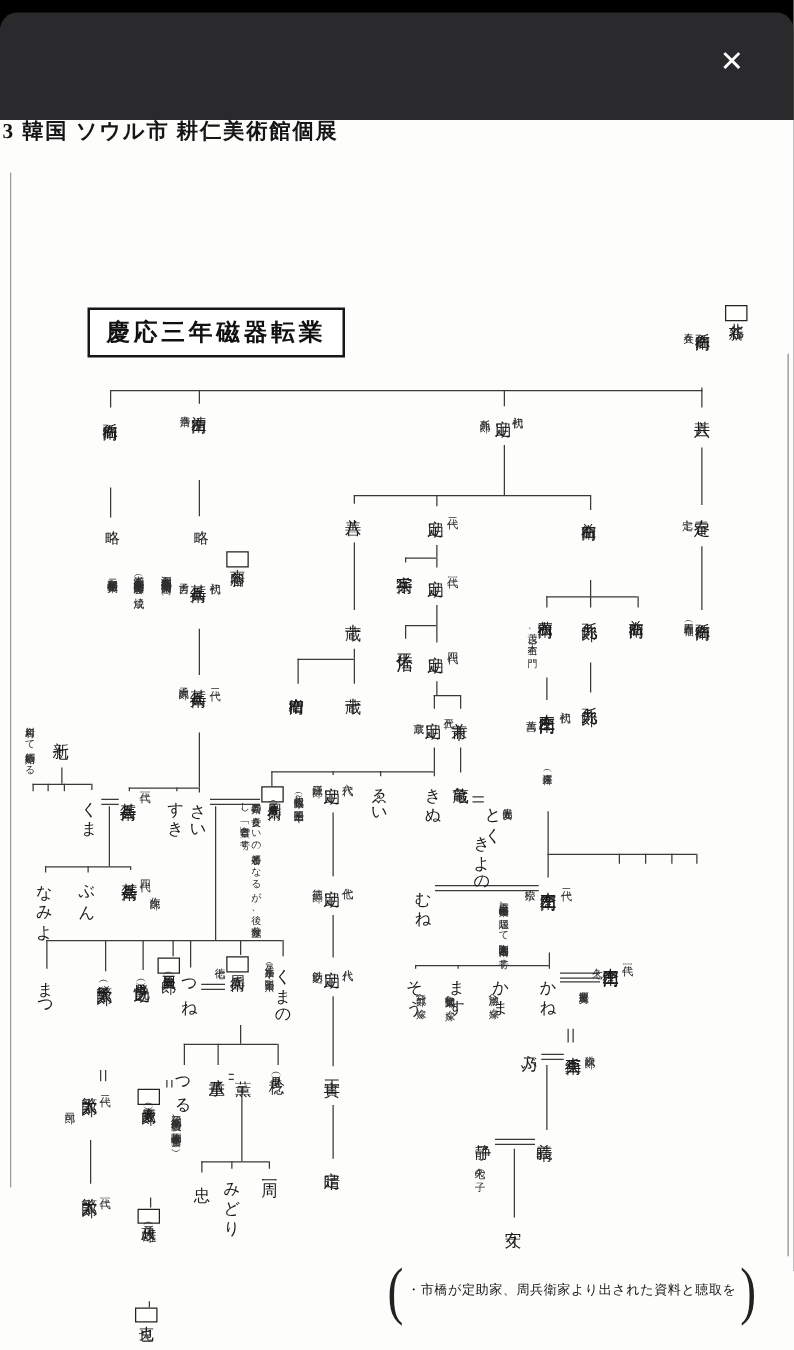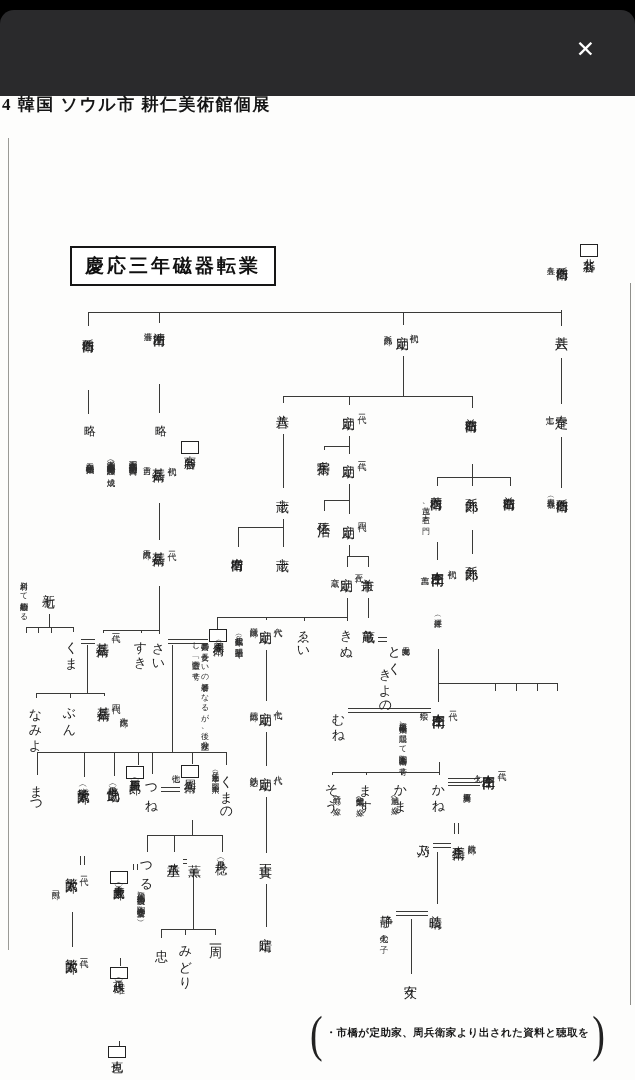--- a/index.html
+++ b/index.html
@@ -22,33 +22,33 @@
   .vt{position:absolute;writing-mode:vertical-rl;text-orientation:mixed;line-height:1;
       letter-spacing:1px;color:#1b1b1b;z-index:3;}
   .vt span{letter-spacing:0;}
   .bx{border:1.4px solid #222;padding:4px 2px;background:rgba(255,255,255,.75);}
   .nt{position:absolute;writing-mode:vertical-rl;text-orientation:mixed;line-height:1.12;
       letter-spacing:.5px;color:#2e2e2e;z-index:3;}
   .ln{position:absolute;background:#3a3a38;z-index:2;}
   .footnote{position:absolute;left:310px;top:1008px;display:flex;align-items:center;z-index:4;
             font-family:"Liberation Serif","DejaVu Serif",serif;}
   .paren{font-size:38px;font-weight:400;color:#222;transform:scaleY(1.35);line-height:1;}
-  .fn-lines{font-size:10.5px;color:#161616;line-height:1.7;letter-spacing:.4px;margin:16px 3px;font-weight:bold;}
+  .fn-lines{font-size:10.5px;color:#161616;line-height:1.7;letter-spacing:.4px;margin:16px 3px;}
 </style>
 </head>
 <body>
 
 <div class="screen">
   <div class="hdr-black"></div>
   <div class="hdr-sheet">
     <div class="hdr-close">✕</div>
   </div>
 
   <div class="scan">
-    <div class="topline">4 韓国 ソウル市 耕仁美術館個展</div>
+    <div class="topline">3 韓国 ソウル市 耕仁美術館個展</div>
 
     <div class="fig" id="tree">
       <div class="figtitle">慶応三年磁器転業</div>
 
       <div class="footnote">
         <span class="paren">(</span>
         <div class="fn-lines">
           <div>・市橋が定助家、周兵衛家より出された資料と聴取を</div>
         </div>
         <span class="paren">)</span>

